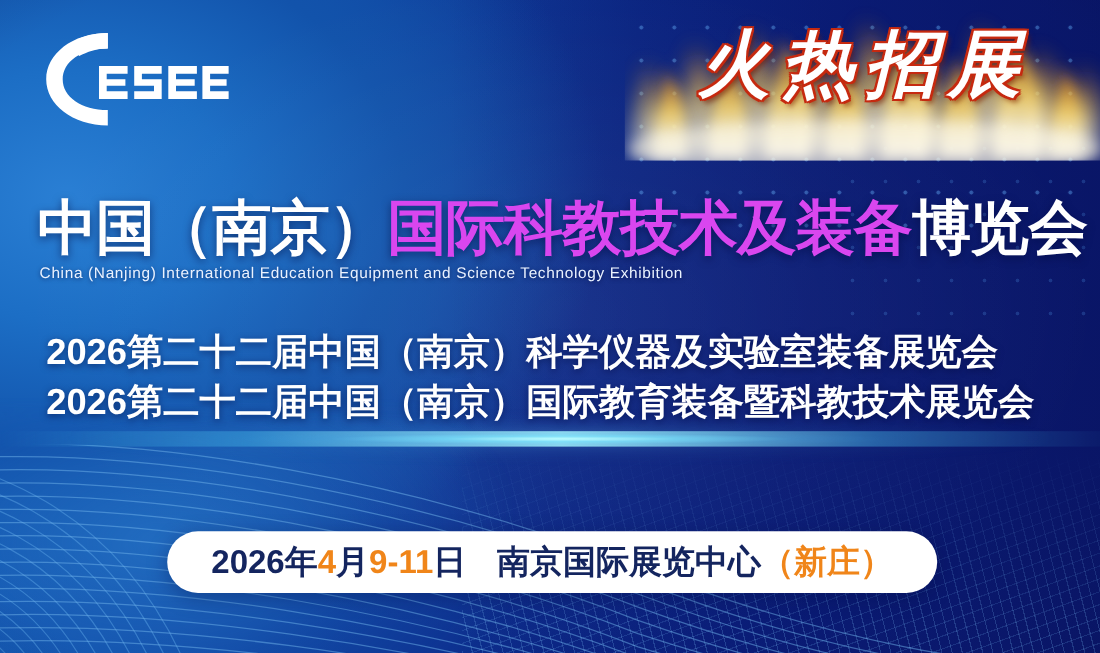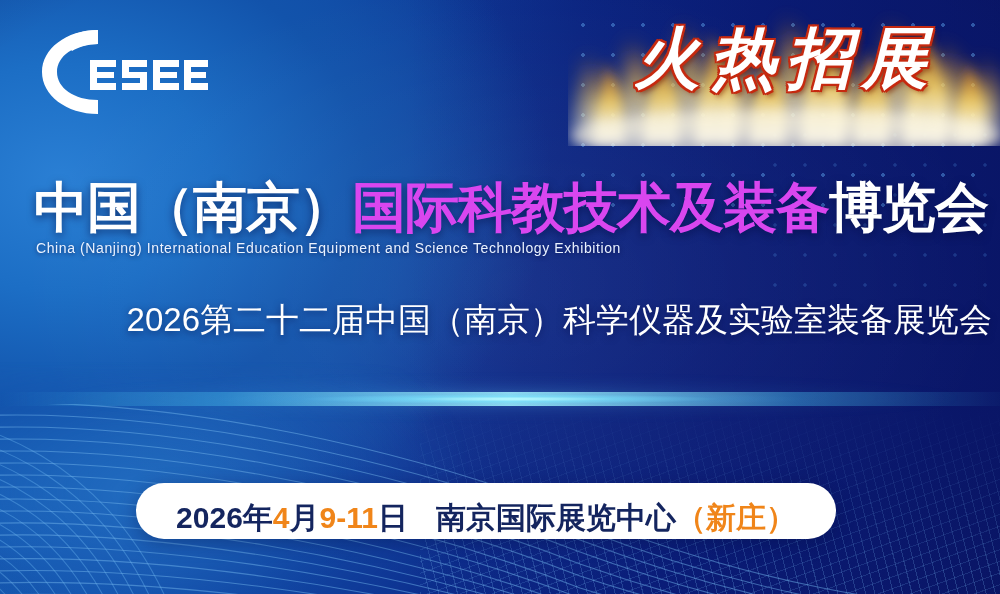--- a/index.html
+++ b/index.html
@@ -170,38 +170,37 @@
     text-shadow: 0 1px 4px rgba(2,10,60,.6);
   }
 
   .sub-line {
     position: absolute;
     left: 42px;
     width: 950px;
     white-space: nowrap;
     color: #ffffff;
     font-size: 33px;
-    font-weight: 400;
+    font-weight: 700;
     letter-spacing: 0px;
     text-shadow: 0 2px 7px rgba(2,10,60,.55);
-    text-align: right;
   }
   #sub1 { top: 298px; }
   #sub2 { top: 343px; }
 
   
   .pill {
     position: absolute;
-    left: 136px; top: 483px;
+    left: 152px; top: 483px;
     width: 700px; height: 56px;
     background: #ffffff;
     border-radius: 28px;
     box-shadow: 0 4px 18px rgba(3,14,70,.35);
     display: flex;
-    align-items: flex-end;
+    align-items: center;
     justify-content: center;
   }
   .pill-text {
     white-space: nowrap;
     font-size: 30px;
     font-weight: 700;
     color: #14255f;
     letter-spacing: 0px;
   }
   .pill-text .o { color: #f08519; }
@@ -338,20 +337,21 @@
     <div class="flame-text">火热招展</div>
   </div>
 
   <div class="title-main">
     <span class="w">中国（南京）</span><span class="o">国际科教技术及装备</span><span class="w">博览会</span>
   </div>
 
   <div class="title-en">China  (Nanjing) International Education Equipment and Science Technology Exhibition</div>
 
   <div class="sub-line" id="sub1">2026第二十二届中国（南京）科学仪器及实验室装备展览会</div>
+  <div class="sub-line" id="sub2">2026第二十二届中国（南京）国际教育装备暨科教技术展览会</div>
 
   <div class="pill">
     <div class="pill-text">
       <span>2026年</span><span class="o">4</span><span>月</span><span class="o">9-11</span><span>日</span><span class="sp"></span><span class="sp"></span><span>南京国际展览中心</span><span class="o">（新庄）</span>
     </div>
   </div>
 
 </div>
 
 </body></html>

